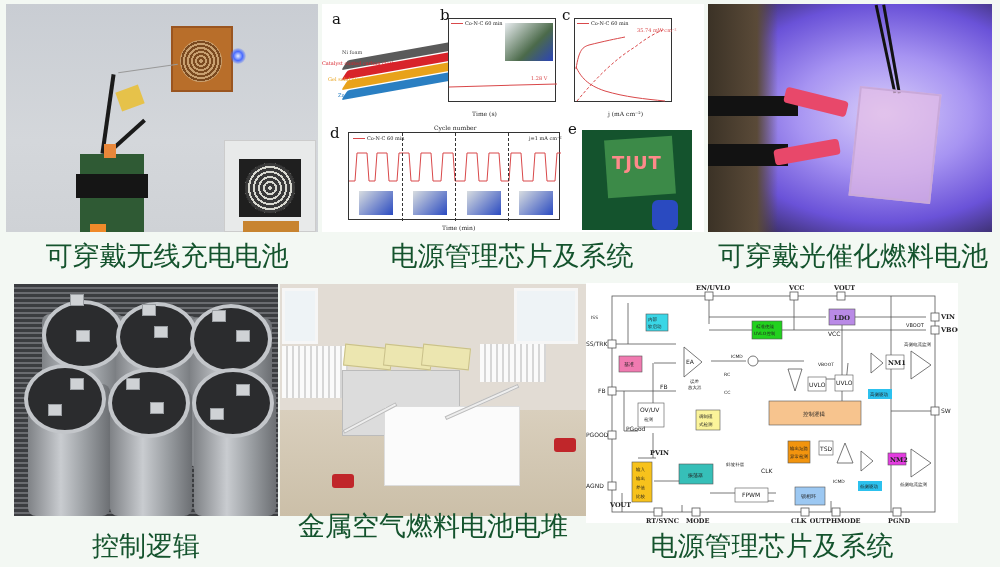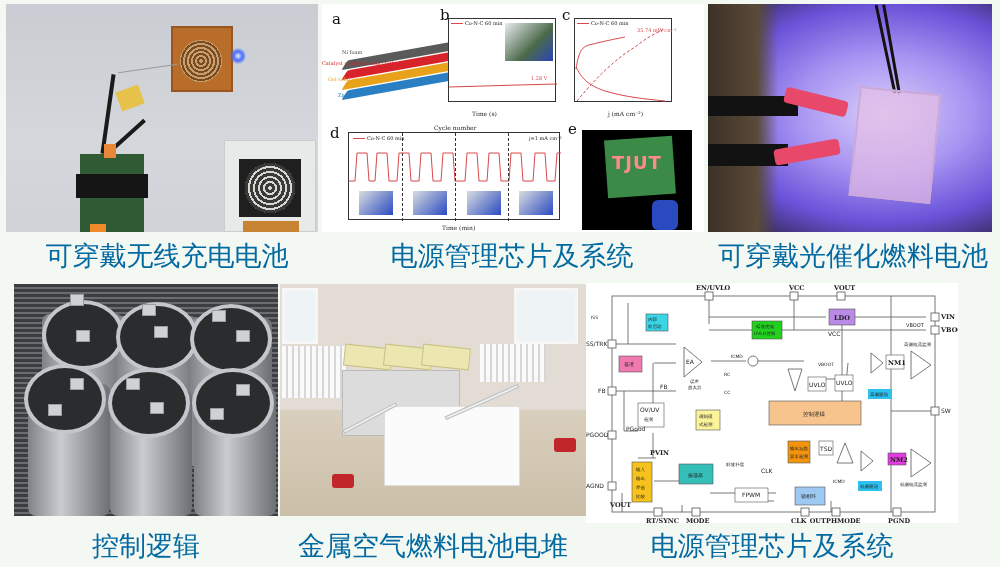--- a/index.html
+++ b/index.html
@@ -7,21 +7,21 @@
   body {
     background: #f3f8f3;
     font-family: "DejaVu Sans", sans-serif;
     position: relative;
   }
   .panel { position: absolute; overflow: hidden; }
   .caption {
     position: absolute;
     font-family: "DejaVu Serif", serif;
     font-size: 27px;
-    color: #0369a1;
+    color: #14532d;
     white-space: nowrap;
     letter-spacing: 0px;
     text-align: center;
   }
 
   
   #p1 { left: 6px; top: 4px; width: 312px; height: 228px; background: linear-gradient(180deg,#c9cdd3 0%,#d4d7db 60%,#cfd2d6 100%); }
   #p1 .coil-pad { position:absolute; left:165px; top:22px; width:62px; height:66px; background:#b86e2a; border:2px solid #9a5520; }
   #p1 .coil { position:absolute; left:174px; top:36px; width:42px; height:42px; border-radius:50%;
      background: repeating-radial-gradient(circle,#c8a070 0 2px,#7a4a20 2px 4px); }
@@ -154,21 +154,21 @@
     <div class="dash" style="left:106px;top:0;height:88px;"></div>
     <div class="dash" style="left:159px;top:0;height:88px;"></div>
     <div class="inset-photo" style="left:10px;top:58px;width:34px;height:24px;background:linear-gradient(135deg,#d8dde0,#2a4ac0);"></div>
     <div class="inset-photo" style="left:64px;top:58px;width:34px;height:24px;background:linear-gradient(135deg,#d8dde0,#2a4ac0);"></div>
     <div class="inset-photo" style="left:118px;top:58px;width:34px;height:24px;background:linear-gradient(135deg,#d8dde0,#2a4ac0);"></div>
     <div class="inset-photo" style="left:170px;top:58px;width:34px;height:24px;background:linear-gradient(135deg,#d8dde0,#2a4ac0);"></div>
   </div>
   <div class="tiny" style="left:120px;top:220px;font-size:6px;">Time (min)</div>
 
   <div class="lbl" style="left:246px;top:116px;">e</div>
-  <div class="inset-photo" style="left:260px;top:126px;width:110px;height:100px;background:#000000;text-align:center;">
+  <div class="inset-photo" style="left:260px;top:126px;width:110px;height:100px;background:#14532d;text-align:center;">
     <div style="position:absolute;left:24px;top:8px;width:68px;height:58px;background:#3c8a48;transform:rotate(-4deg);"></div>
     <div style="position:absolute;left:30px;top:22px;font-family:'DejaVu Sans',sans-serif;font-weight:bold;font-size:18px;color:#ff8a8a;letter-spacing:1px;">TJUT</div>
     <div style="position:absolute;left:70px;top:70px;width:26px;height:30px;background:#2a4ac0;border-radius:6px;"></div>
   </div>
 </div>
 <div class="caption" style="left:372px;top:238px;width:280px;">电源管理芯片及系统</div>
 
 <div class="panel" id="p3">
   <div class="leftdark"></div>
   <div class="cable" style="left:176px;top:0;width:3px;height:90px;transform:rotate(-12deg);"></div>
@@ -219,21 +219,21 @@
   <div class="desk"></div>
   <div class="stack" style="left:64px;"></div>
   <div class="stack" style="left:104px;"></div>
   <div class="stack" style="left:142px;"></div>
   <div class="tank"></div>
   <div class="pump" style="left:52px;top:190px;"></div>
   <div class="pump" style="left:274px;top:154px;"></div>
   <div style="position:absolute;left:60px;top:132px;width:60px;height:4px;background:#eee;border:1px solid #bbb;transform:rotate(-28deg);"></div>
   <div style="position:absolute;left:162px;top:116px;width:80px;height:4px;background:#eee;border:1px solid #bbb;transform:rotate(-24deg);"></div>
 </div>
-<div class="caption" style="left:288px;top:528px;width:290px;">金属空气燃料电池电堆</div>
+<div class="caption" style="left:288px;top:508px;width:290px;">金属空气燃料电池电堆</div>
 
 <div class="panel" id="p6">
   <svg width="372" height="240" viewBox="0 0 372 240">
     <g stroke="#555" stroke-width="0.8" fill="none">
 
       <rect x="26" y="13" width="323" height="216"></rect>
 
       <line x1="123" y1="13" x2="123" y2="41"></line>
       <line x1="123" y1="34" x2="240" y2="34"></line>
       <line x1="123" y1="47" x2="340" y2="47"></line>

